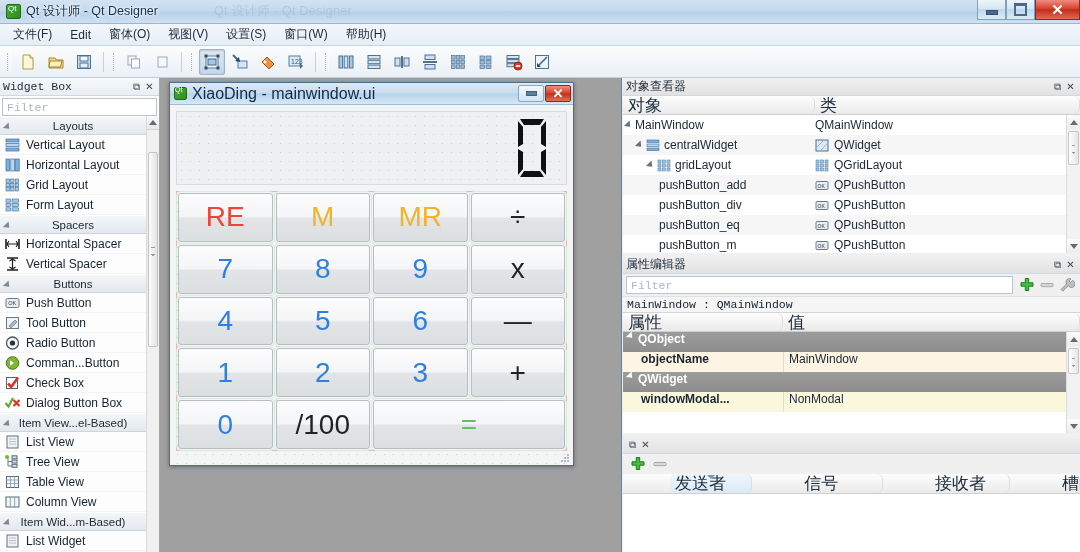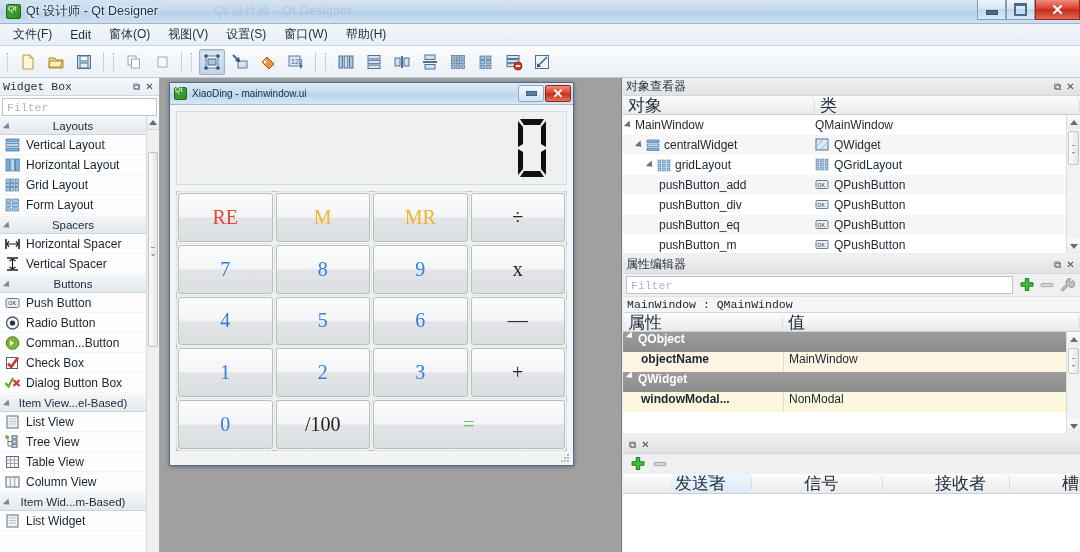--- a/index.html
+++ b/index.html
@@ -181,21 +181,21 @@
     border-bottom: 1px solid #9fbcd4; padding-left: 4px; position: relative;
   }
   .fw-ico {
     width: 13px; height: 13px; margin-right: 5px; border-radius: 2px; flex: none;
     background: linear-gradient(135deg,#4aa83a,#2e8c22); border: 1px solid #1f6b17;
     position: relative;
   }
   .fw-ico::after {
     content: "Qt"; position: absolute; left: 0px; top: -2px; font-size: 7px; color: #fff;
   }
-  .fw-title .fw-text { font-size: 10px; color: #0f2c47; }
+  .fw-title .fw-text { font-size: 16px; color: #0f2c47; }
   .fw-btns { position: absolute; right: 2px; top: 2px; display: flex; }
   .fwbtn {
     width: 26px; height: 17px; border: 1px solid #89a8c4; margin-left: 1px;
     background: linear-gradient(to bottom,#f2f8fd,#d3e4f3);
     display: flex; align-items: center; justify-content: center; border-radius: 2px;
   }
   .fwbtn.min::after { content: ""; width: 9px; height: 3px; background: #5d7f9c; border:1px solid #456479; }
   .fwbtn.close {
     background: linear-gradient(to bottom,#ef8e80 0%,#d73f29 48%,#c22f19 52%,#e3705a 100%);
     border-color: #9c2311; color: #fff; font-size: 13px; font-weight: bold; line-height: 1;
@@ -219,22 +219,22 @@
     gap: 3px; padding: 1px;
   }
   .grid::before {
     content: ""; position: absolute; left: 0; top: 0; right: 0; bottom: 0;
     pointer-events: none; border: 1px solid transparent;
   }
   .cbtn {
     border: 1px solid #b8bdc2; border-radius: 3px;
     background: linear-gradient(to bottom,#fcfcfd 0%,#f4f5f6 48%,#e2e4e7 52%,#dcdfe2 100%);
     display: flex; align-items: center; justify-content: center;
-    font-family: Liberation Serif, serif;
-    font-size: 20px; color: #222; position: relative;
+    font-family: Liberation Sans, sans-serif;
+    font-size: 28px; color: #222; position: relative;
     outline: 1px solid #d9ecd9; outline-offset: 1px;
   }
   .cbtn.c-red { color: #ec4437; }
   .cbtn.c-gold { color: #f0b429; }
   .cbtn.c-blue { color: #2f7fe0; }
   .cbtn.c-green { color: #67bd67; }
   .cbtn.span2 { grid-column: span 2; }
   .fw-grip {
     position: absolute; right: 3px; bottom: 2px; width: 10px; height: 10px;
   }
@@ -263,21 +263,21 @@
   .tree-rows { position: absolute; left: 0; right: 14px; top: 19px; bottom: 0; }
   .trow { height: 20px; display: flex; align-items: center; font-size: 12px; color: #1b2733; }
   .trow:nth-child(even) { background: #f6f6f6; }
   .trow .tcell-obj { display: flex; align-items: center; width: 192px; flex: none; }
   .trow .tw-arrow {
     width: 0; height: 0; border-left: 5px solid #66737f;
     border-top: 4px solid transparent; border-bottom: 4px solid transparent;
     transform: rotate(45deg); margin-right: 4px; flex: none;
   }
   .trow .tw-ico { width: 14px; height: 13px; margin-right: 4px; flex: none; }
-  .trow .tcell-cls { display: flex; }
+  .trow .tcell-cls { display: flex; align-items: center; }
   .trow .tcell-cls .tw-ico { margin-right: 5px; }
   .vsb {
     position: absolute; right: 0; top: 19px; bottom: 0; width: 14px;
     background: #f2f2f2; border-left: 1px solid #dcdcdc;
   }
   .vsb .ar {
     height: 14px; display: flex; align-items: center; justify-content: center;
     background: linear-gradient(to bottom,#fbfbfb,#ececec);
   }
   .vsb .ar.u::after { content:""; width:0;height:0;border-bottom:5px solid #6b6b6b;border-left:4px solid transparent;border-right:4px solid transparent; }
@@ -613,20 +613,29 @@
           <span>Buttons</span>
         </div>
         <div class="wb-item">
           <span class="wi-ico">
             <svg width="17" height="16" viewBox="0 0 17 16">
                 <rect x="2" y="3.5" width="13" height="9" rx="1.5" fill="#e9edf1" stroke="#6b7b8a"></rect>
                 <text x="4.2" y="10.3" font-size="5.5" fill="#27384a" font-family="sans-serif">OK</text>
               </svg>
           </span>
           <span>Push Button</span>
+        </div>
+        <div class="wb-item">
+          <span class="wi-ico">
+            <svg width="17" height="16" viewBox="0 0 17 16">
+                <rect x="2.5" y="2.5" width="12" height="11" fill="#eef1f4" stroke="#6b7b8a"></rect>
+                <path d="M5 11l6-6 2 2-6 6z" fill="#a9b6c3" stroke="#5a6a79" stroke-width=".6"></path>
+              </svg>
+          </span>
+          <span>Tool Button</span>
         </div>
         <div class="wb-item">
           <span class="wi-ico">
             <svg width="17" height="16" viewBox="0 0 17 16">
                 <circle cx="8.5" cy="8" r="6" fill="#f4f6f8" stroke="#4a5866" stroke-width="1.3"></circle>
                 <circle cx="8.5" cy="8" r="2.6" fill="#25313d"></circle>
               </svg>
           </span>
           <span>Radio Button</span>
         </div>

